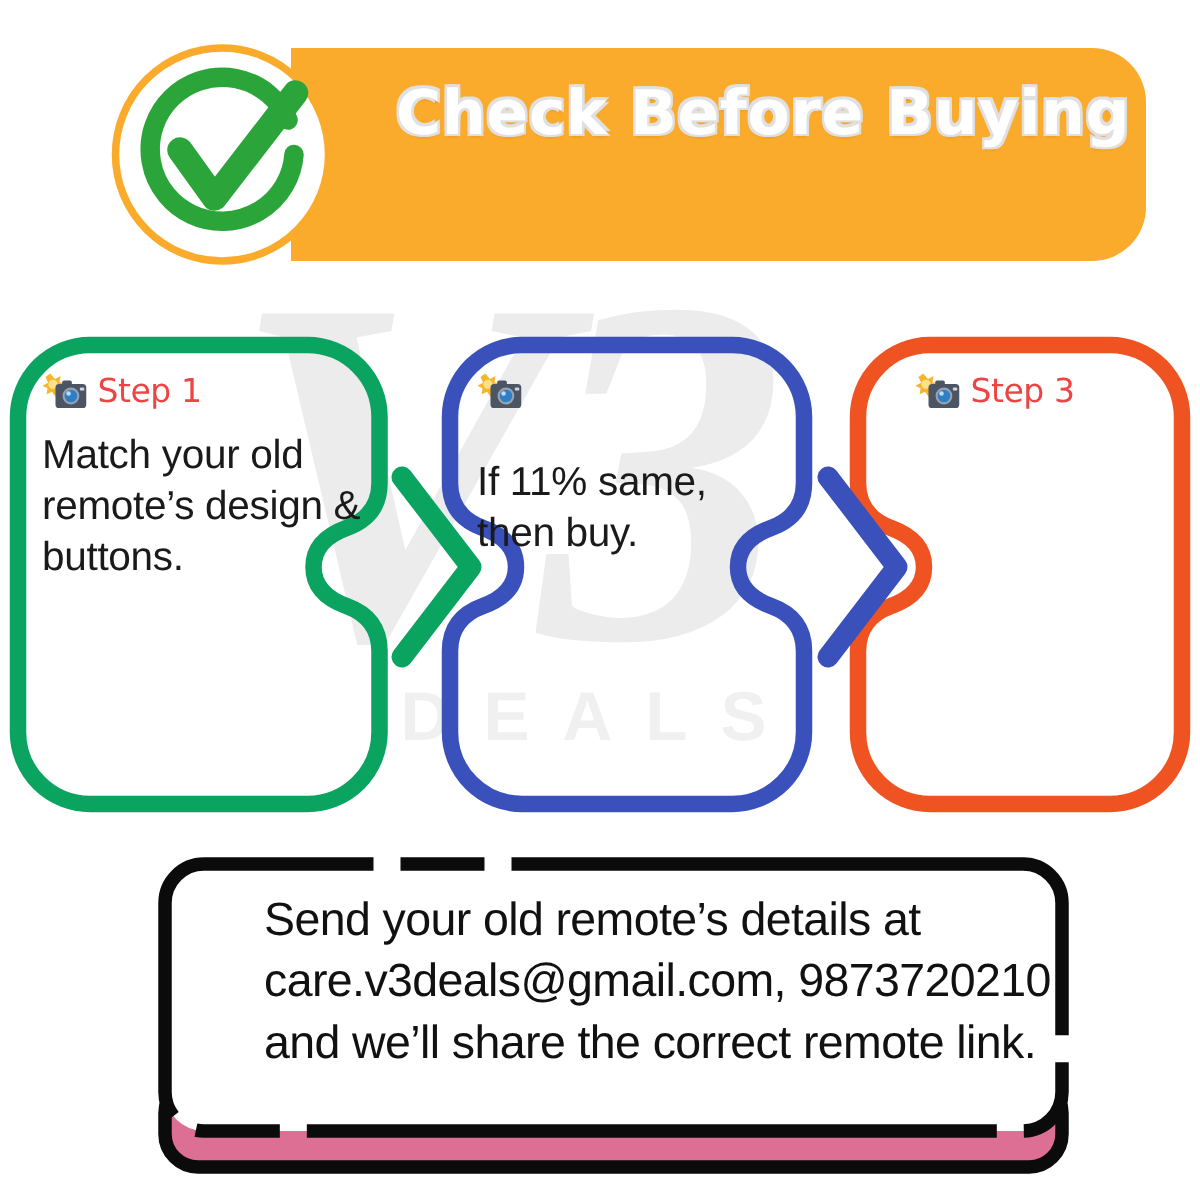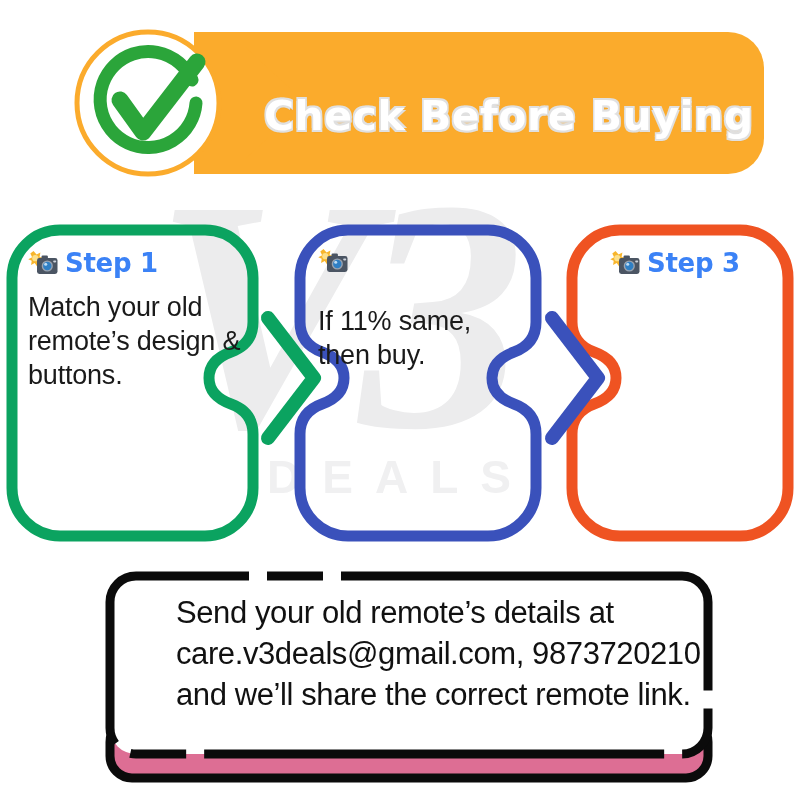--- a/index.html
+++ b/index.html
@@ -69,21 +69,20 @@
     font-size: 41px;
     font-weight: 700;
     line-height: 58px;
     color: #ffffff;
     letter-spacing: 0.5px;
     text-shadow:
       -1.6px -1.6px 0 #e0e0e0, 1.6px -1.6px 0 #e0e0e0,
       -1.6px  1.6px 0 #e0e0e0, 1.6px  1.6px 0 #e0e0e0,
        0 2px 2px rgba(0,0,0,0.10);
     white-space: nowrap;
-    margin-top: 41px;
   }
 
   
   #steps {
     position: absolute;
     left: 0; top: 218px;
     width: 800px; height: 330px;
     z-index: 2;
   }
   #steps svg.frames {
@@ -101,23 +100,23 @@
     margin-bottom: 12px;
   }
   .cam {
     width: 30px; height: 26px;
     position: relative;
     flex: 0 0 auto;
   }
   .cam svg { display:block; }
   .step-title {
     font-family: "DejaVu Sans", sans-serif;
-    font-size: 26px;
-    font-weight: 700;
-    color: #3b82f6;
+    font-size: 22px;
+    font-weight: 400;
+    color: #ef4444;
     letter-spacing: -0.3px;
     white-space: nowrap;
   }
   .step-body {
     font-family: "Liberation Sans", sans-serif;
     font-size: 27px;
     line-height: 34px;
     color: #1a1a1a;
     letter-spacing: -0.2px;
   }

